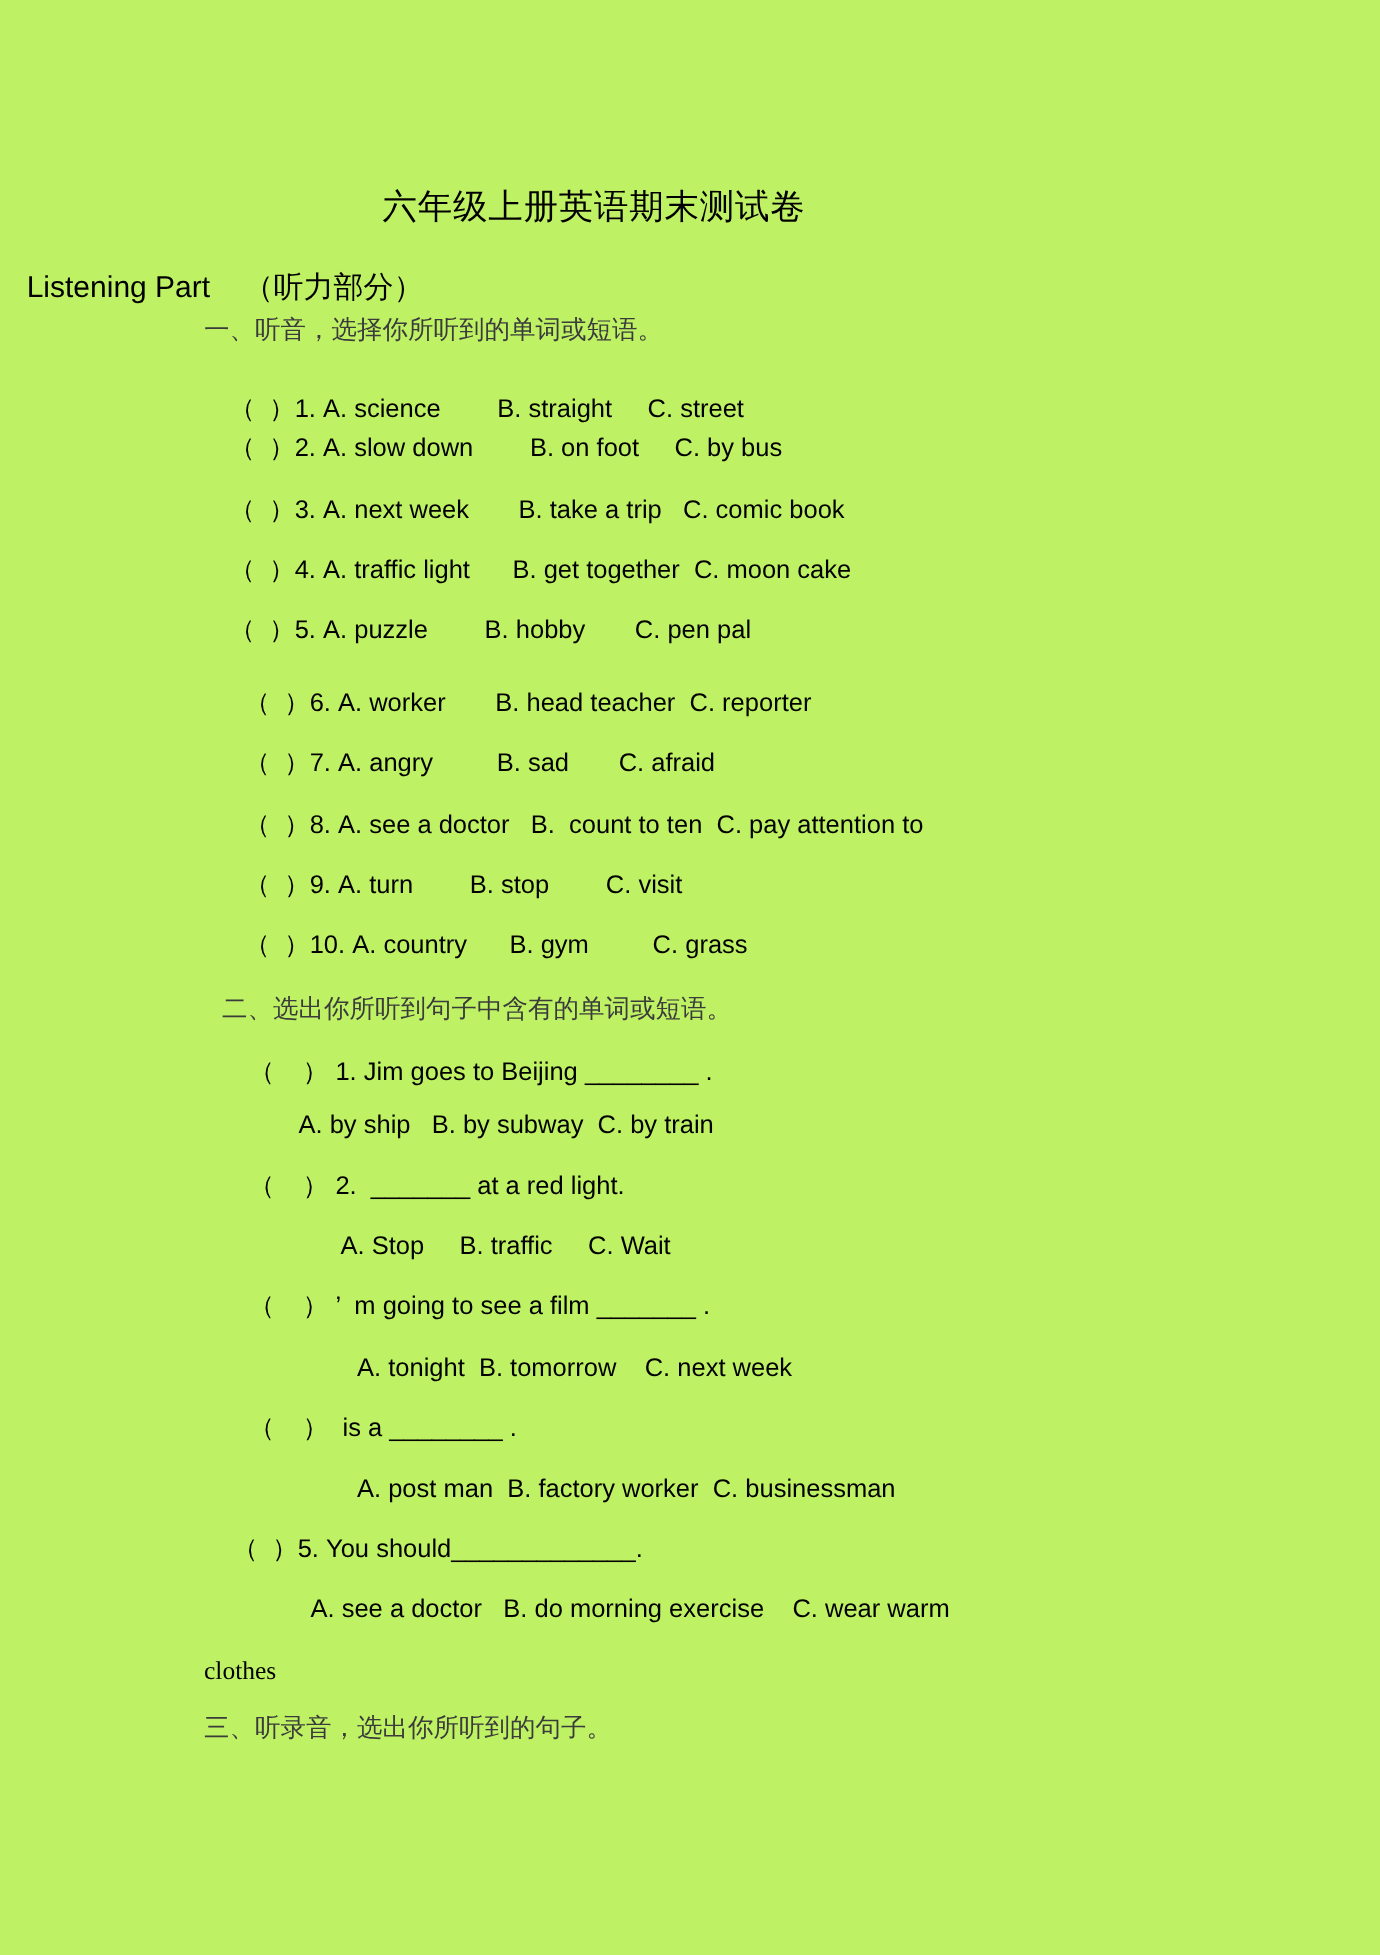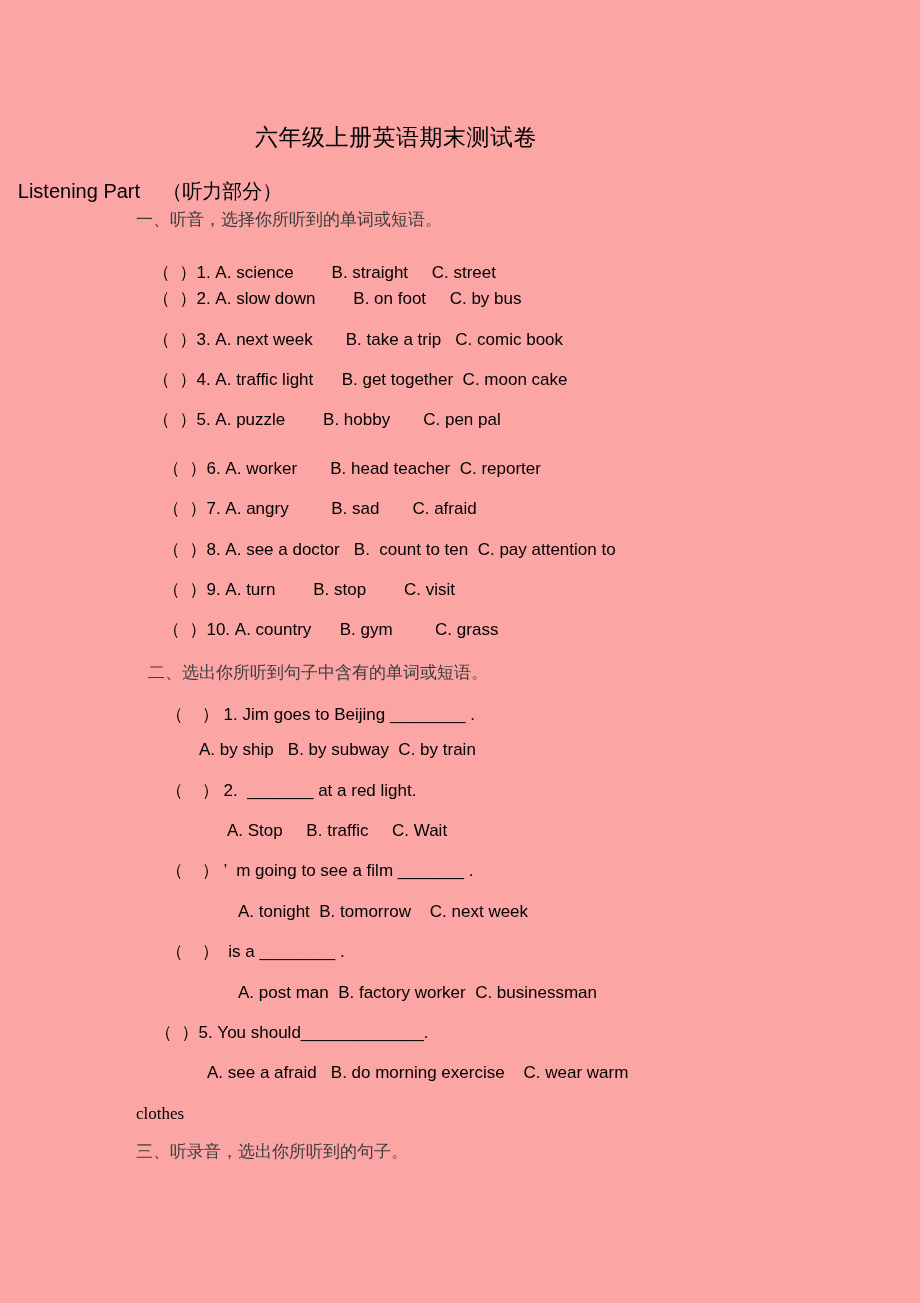--- a/index.html
+++ b/index.html
@@ -11,21 +11,21 @@
     width: 920px;
     height: 1303px;
     font-family: "Liberation Sans", sans-serif;
     color: #000000;
     -webkit-font-smoothing: antialiased;
   }
   .page {
     position: relative;
     width: 920px;
     height: 1303px;
-    background: #fca5a5;
+    background: #bef264;
     overflow: hidden;
   }
 
   
   .doc-title {
     position: absolute;
     left: 0;
     top: 122px;
     width: 792px;
     text-align: center;
@@ -117,18 +117,18 @@
   <div class="q-line" style="left:166px; top:782px;">（    ） 2.  _______ at a red light.</div>
   <div class="opt-line" style="left:227px; top:822px;">A. Stop     B. traffic     C. Wait</div>
 
   <div class="q-line" style="left:166px; top:862px;">（    ） ’  m going to see a film _______ .</div>
   <div class="opt-line" style="left:238px; top:903px;">A. tonight  B. tomorrow    C. next week</div>
 
   <div class="q-line" style="left:166px; top:943px;">（    ）  is a ________ .</div>
   <div class="opt-line" style="left:238px; top:984px;">A. post man  B. factory worker  C. businessman</div>
 
   <div class="q-line" style="left:155px; top:1024px;">（  ）5. You should_____________.</div>
-  <div class="opt-line" style="left:207px; top:1064px;">A. see a afraid   B. do morning exercise    C. wear warm</div>
+  <div class="opt-line" style="left:207px; top:1064px;">A. see a doctor   B. do morning exercise    C. wear warm</div>
   <div class="cont-line" style="left:136px; top:1104px;font-family:Liberation Serif, serif;">clothes</div>
 
   <div class="sec-heading" id="sec3-heading">三、听录音，选出你所听到的句子。</div>
 
 </div>
 
 </body></html>

